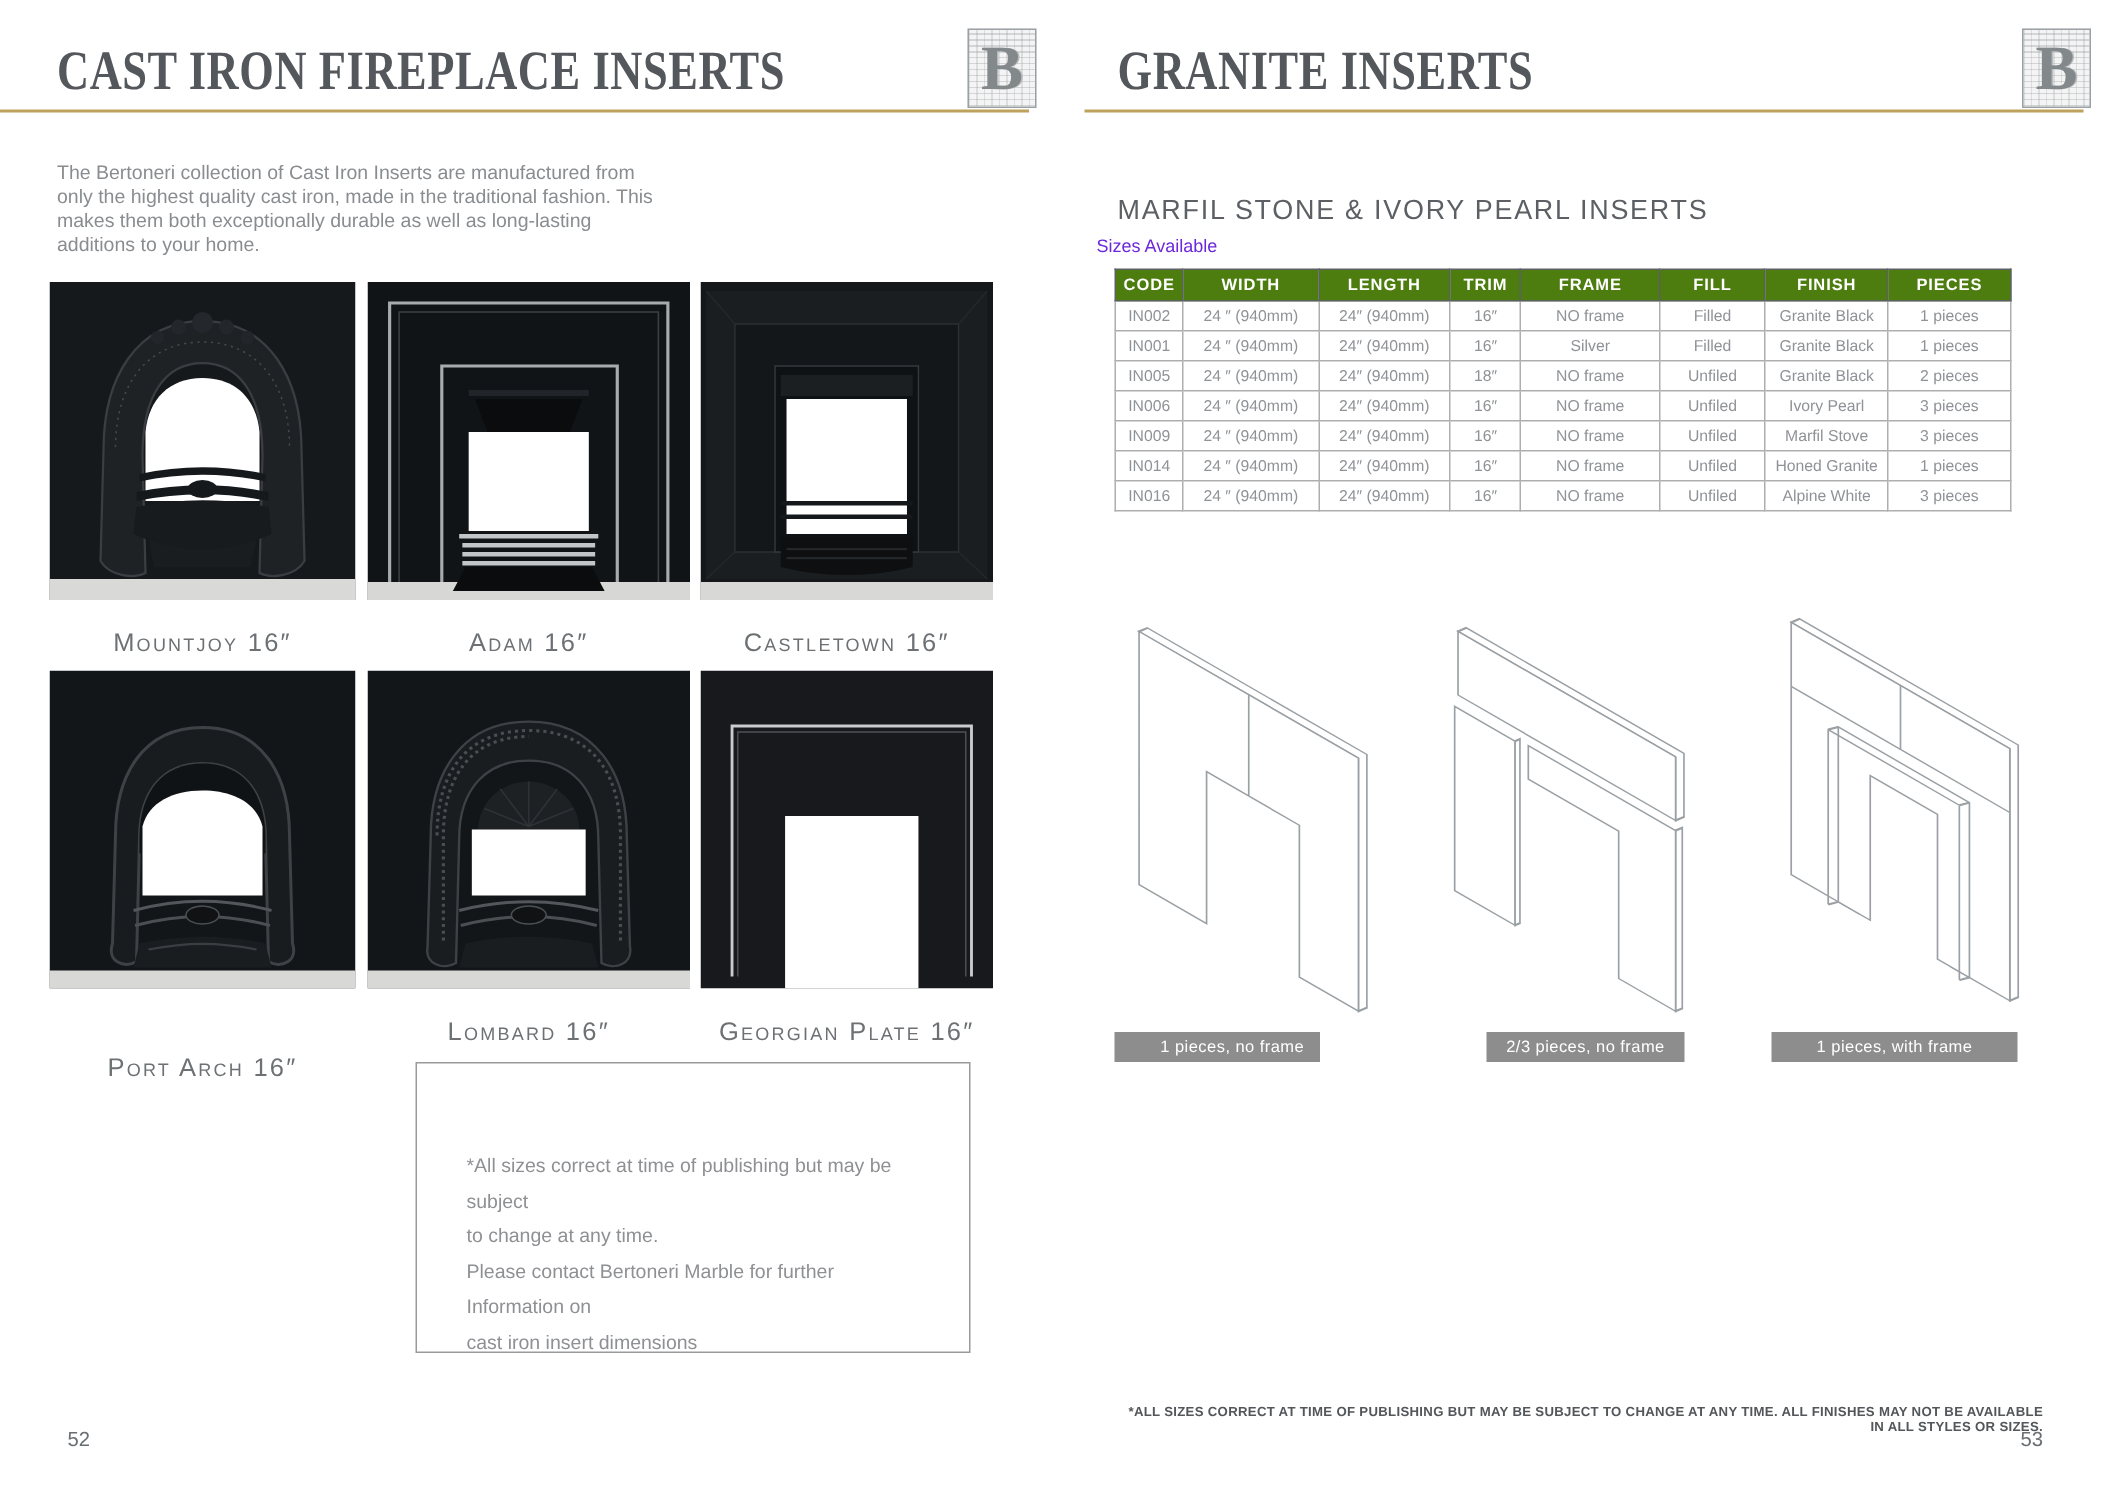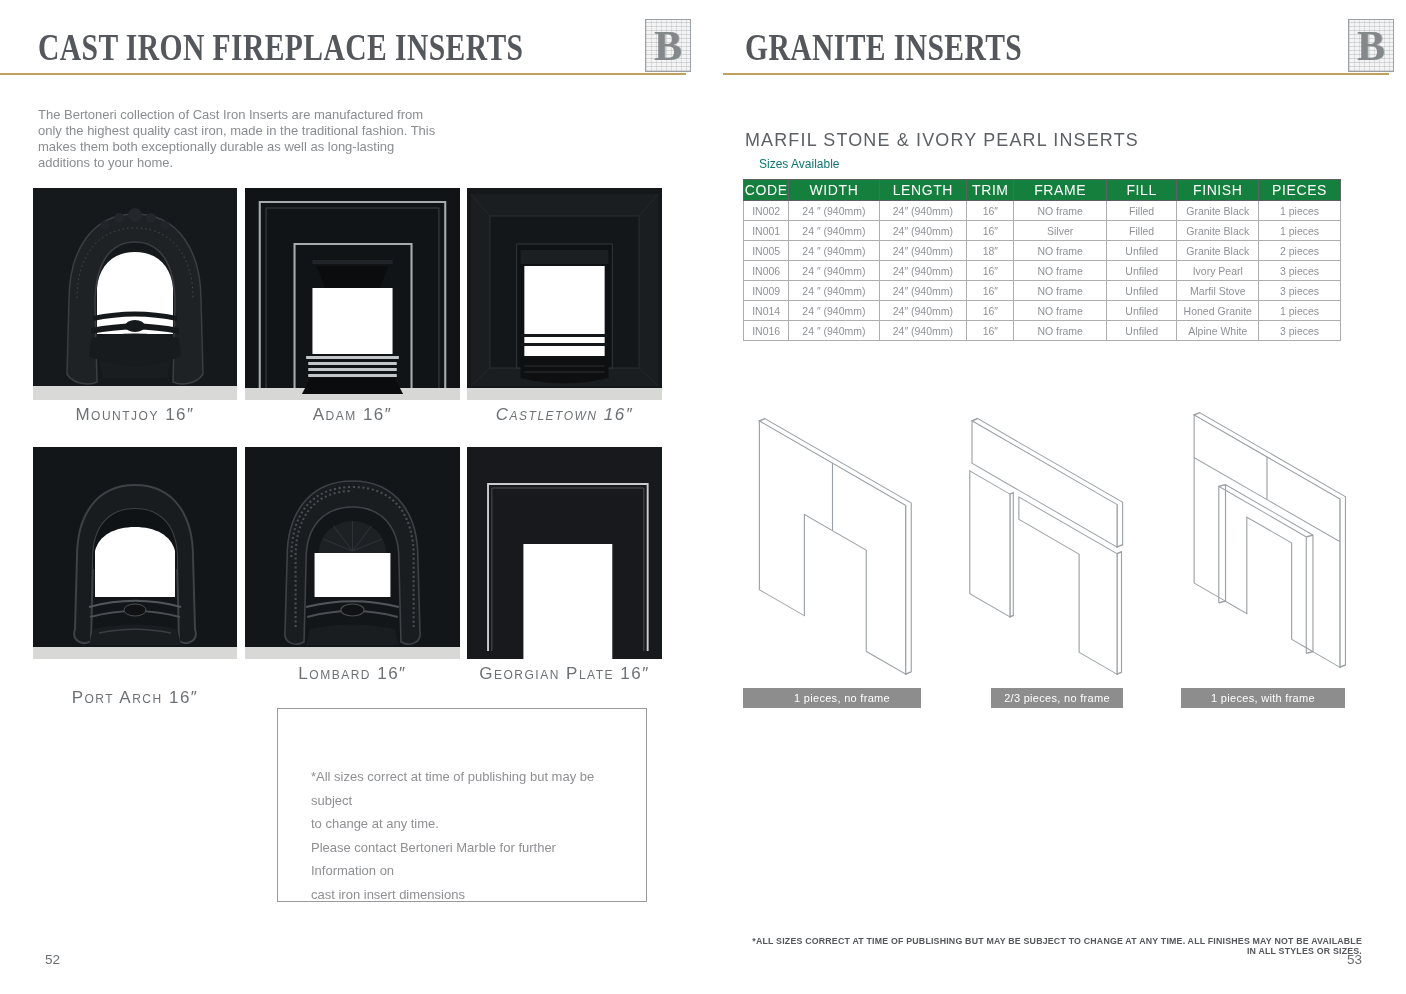--- a/index.html
+++ b/index.html
@@ -41,49 +41,49 @@
   .page-right .gold-rule { left:20px; width:666px; }
 
   .intro {
     position:absolute; left:38px; top:107px; width:408px;
     font-size:13px; line-height:16px; color:#8a8d90;
   }
 
   .tile { position:absolute; display:flex; flex-direction:column; }
   .tile .photo { width:100%; display:block; }
   .tile-label {
-    margin-top:5px; text-align:center;
+    margin-top:19px; text-align:center;
     font-variant:small-caps; font-size:17px; letter-spacing:1.5px; color:#6e7174;
   }
 
   .note-box {
     position:absolute; left:277px; top:708px; width:370px; height:194px;
     border:1px solid #9a9a9a; background:#fff;
     padding:56px 28px 0 33px;
   }
   .note-box p { font-size:13px; color:#8f9093; line-height:23.5px; }
 
   .page-number { position:absolute; font-size:13.5px; color:#6b6e71;text-align:right; }
   .page-left .page-number  { left:45px; top:952px; }
   .page-right .page-number { right:44px; top:952px; }
 
   .section-title {
     position:absolute; left:42px; top:129px; white-space:nowrap;
     font-size:18.5px; font-weight:400; letter-spacing:1.2px; color:#5c6064;
     transform:scaleX(0.97); transform-origin:left top;
   }
-  .sizes-label { position:absolute; left:56px; top:157px; font-size:12px; color:#0f766e; }
+  .sizes-label { position:absolute; left:28px; top:157px; font-size:12px; color:#6d28d9; }
 
   table.sizes {
     position:absolute; left:40px; top:179px; width:598px;
     border-collapse:collapse; table-layout:fixed;
   }
   table.sizes th {
-    background:#15803d; color:#ffffff; font-weight:400;
-    font-size:14px; letter-spacing:0.6px; height:21px;
+    background:#4d7c0f; color:#ffffff; font-weight:700;
+    font-size:11px; letter-spacing:0.6px; height:21px;
     border:1px solid #5d6165;
   }
   table.sizes td {
     font-size:10.5px; color:#8f9296; text-align:center; height:20px;
     border:1px solid #aeaeae; background:#ffffff;
   }
 
   .diagram { position:absolute; }
   .diagram svg { display:block; width:100%; height:100%; }
 
@@ -146,21 +146,21 @@
       <rect x="64" y="100" width="76" height="66" fill="#ffffff"></rect>
       <rect x="58" y="168" width="88" height="3" fill="#c3c6c8"></rect>
       <rect x="60" y="174" width="84" height="3" fill="#c3c6c8"></rect>
       <rect x="60" y="180" width="84" height="3" fill="#c3c6c8"></rect>
       <rect x="60" y="186" width="84" height="3" fill="#c3c6c8"></rect>
       <path d="M62,190 H142 L150,206 H54 Z" fill="#0a0c0e"></path>
     </svg>
     <div class="tile-label">Adam 16″</div>
   </div>
 
-  <div class="tile" style="left:467px; top:188px; width:195px;font-style:italic;">
+  <div class="tile" style="left:467px; top:188px; width:195px;">
     <svg class="photo" viewBox="0 0 204 212" style="height:212px" preserveAspectRatio="none">
       <rect width="204" height="212" fill="#15181b"></rect>
       <rect y="200" width="204" height="12" fill="#d8d8d7"></rect>
       <rect x="4" y="6" width="196" height="192" fill="#1a1e21"></rect>
       <rect x="24" y="28" width="156" height="152" fill="#14171a" stroke="#2c3033" stroke-width="1"></rect>
       <path d="M4,6 L24,28 M200,6 L180,28 M4,198 L24,180 M200,198 L180,180" stroke="#24282b" stroke-width="1"></path>
       <rect x="52" y="56" width="100" height="124" fill="#0f1214" stroke="#34383c" stroke-width="1"></rect>
       <rect x="56" y="62" width="92" height="14" fill="#1b1f22"></rect>
       <rect x="60" y="78" width="84" height="90" fill="#ffffff"></rect>
       <rect x="56" y="146" width="92" height="3" fill="#15181b"></rect>
@@ -365,21 +365,21 @@
         <path d="M0 0 L5 -5 L135 -5 L135 145 L130 150 L130 0 Z"></path>
         <path d="M0 0 H130 V150 H95 V60 H40 V150 H0 Z"></path>
         <path d="M65 0 V38 M0 38 H130" fill="none"></path>
         <path d="M28 46 H106 V150 H87 V64 H47 V150 H28 Z"></path>
         <path d="M22 51 H100 M22 51 V155 M100 51 V155" fill="none"></path>
         <path d="M28 46 L22 51 M106 46 L100 51 M106 150 L100 155 M28 150 L22 155" fill="none"></path>
       </g>
     </svg>
   </div>
 
-  <div class="caption-bar" style="left:40px; width:178px;padding-left:20px;">
+  <div class="caption-bar" style="left:40px; width:137px;padding-left:20px;">
     <span>1 pieces, no frame</span>
   </div>
   <div class="caption-bar" style="left:288px; width:132px;text-align:right;">
     <span>2/3 pieces, no frame</span>
   </div>
   <div class="caption-bar" style="left:478px; width:164px;">
     <span>1 pieces, with frame</span>
   </div>
 
   <div class="disclaimer">*ALL SIZES CORRECT AT TIME OF PUBLISHING BUT MAY BE SUBJECT TO CHANGE AT ANY TIME. ALL FINISHES MAY NOT BE AVAILABLE IN ALL STYLES OR SIZES.</div>

